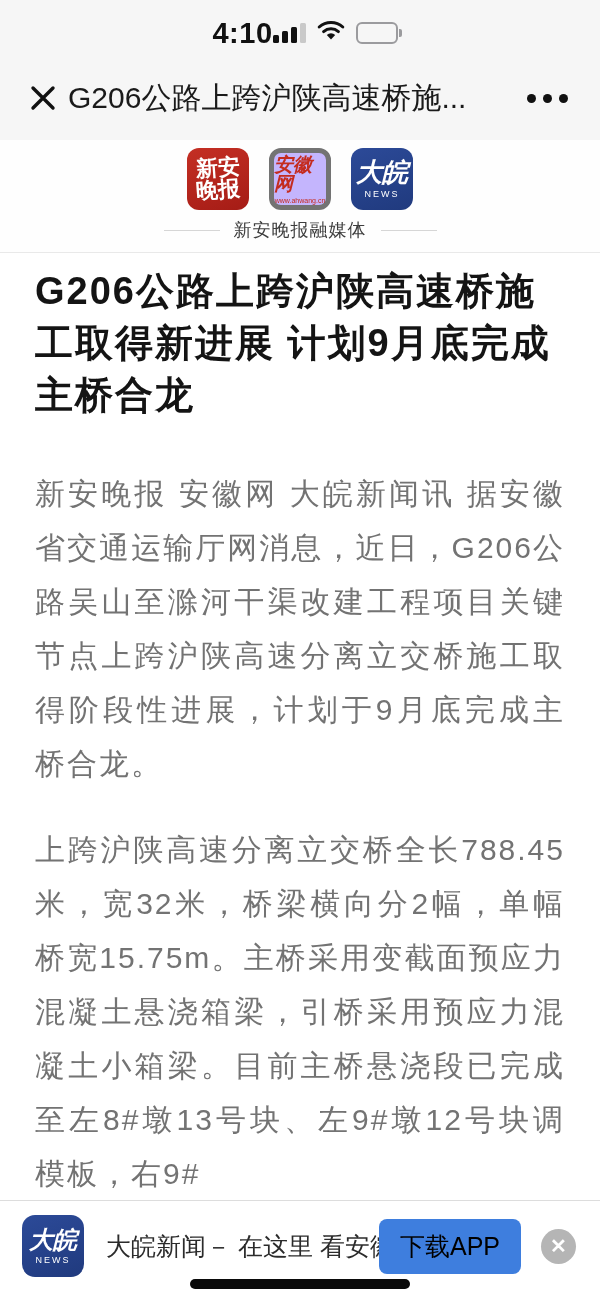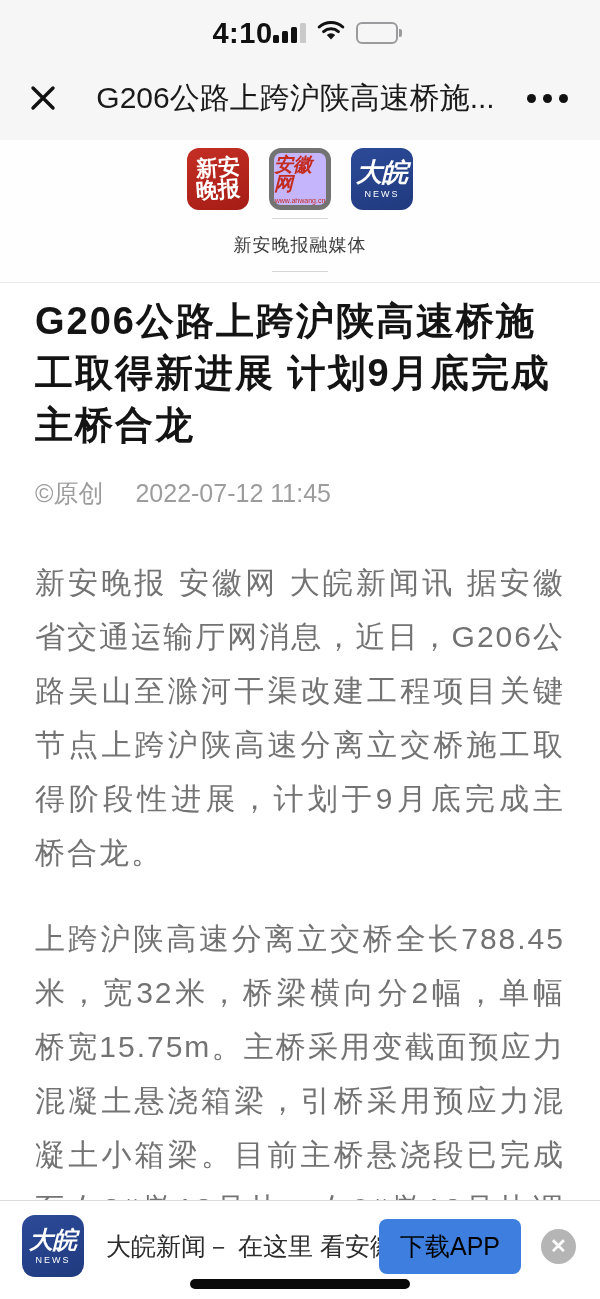--- a/index.html
+++ b/index.html
@@ -58,21 +58,21 @@
     align-items: center;
     padding: 0 28px;
   }
   .nav-close {
     background: none; border: none; cursor: pointer;
     width: 40px; height: 40px; display: flex; align-items: center;
   }
   .nav-close svg { display: block; }
   .nav-title {
     flex: 1;
-    text-align: center;
+    text-align: left;
     font-size: 30px;
     color: #1a1a1a;
     white-space: nowrap;
     overflow: hidden;
   }
   .nav-more {
     background: none; border: none; cursor: pointer;
     display: flex; gap: 7px; align-items: center; padding: 10px 4px;
   }
   .nav-more i { width: 9px; height: 9px; border-radius: 50%; background: #111; display: block; }
@@ -95,21 +95,21 @@
   .logo-red { background: linear-gradient(160deg, #c42f24, #a51c16); color: #fff; }
   .logo-red .row2 { display: block; font-size: 22px; font-weight: 700; transform: rotate(-4deg); }
   .logo-white { background: #c4b5fd; border: 5px solid #737373; color: #c42b1e; }
   .logo-white .big { font-size: 19px; font-weight: 700; font-style: italic; }
   .logo-white .sub { font-size: 7px; margin-top: 4px; letter-spacing: 0; color: #c42b1e; font-family: "Liberation Sans", sans-serif; }
   .logo-blue { background: linear-gradient(160deg, #2c4a98, #203a7e); color: #fff; }
   .logo-blue .big { font-size: 26px; font-weight: 700; font-style: italic; }
   .logo-blue .sub { font-size: 9px; letter-spacing: 2px; margin-top: 4px; font-family: "Liberation Sans", sans-serif; }
   .caption-row {
     display: flex; align-items: center; justify-content: center;
-    gap: 14px; margin-top: 8px; flex-direction: column;
+    gap: 14px; margin-top: 8px;
   }
   .cap-line { width: 56px; height: 1px; background: #d6d6d6; display: block; }
   .caption-text { font-size: 18px; color: #3d3d3d; letter-spacing: 1px; }
 
   
   .article { padding: 12px 35px 0; background: #fff; }
   .article h1 {
     font-size: 38px;
     line-height: 52px;
     font-weight: 700;
@@ -261,24 +261,20 @@
     </div>
     <div class="caption-row">
       <span class="cap-line"></span>
       <span class="caption-text">新安晚报融媒体</span>
       <span class="cap-line"></span>
     </div>
   </div>
 
   <div class="article">
     <h1>G206公路上跨沪陕高速桥施工取得新进展 计划9月底完成主桥合龙</h1>
-    <div class="byline">
-      <span>©原创</span>
-      <span>2022-07-12 11:45</span>
-    </div>
     <p>新安晚报 安徽网 大皖新闻讯 据安徽省交通运输厅网消息，近日，G206公路吴山至滁河干渠改建工程项目关键节点上跨沪陕高速分离立交桥施工取得阶段性进展，计划于9月底完成主桥合龙。</p>
     <p>上跨沪陕高速分离立交桥全长788.45米，宽32米，桥梁横向分2幅，单幅桥宽15.75m。主桥采用变截面预应力混凝土悬浇箱梁，引桥采用预应力混凝土小箱梁。目前主桥悬浇段已完成至左8#墩13号块、左9#墩12号块调模板，右9#</p>
   </div>
 
   <div class="app-banner">
     <div class="banner-logo">
       <span class="big">大皖</span>
       <span class="sub">NEWS</span>
     </div>
     <div class="banner-text">大皖新闻－ 在这里 看安徽</div>

